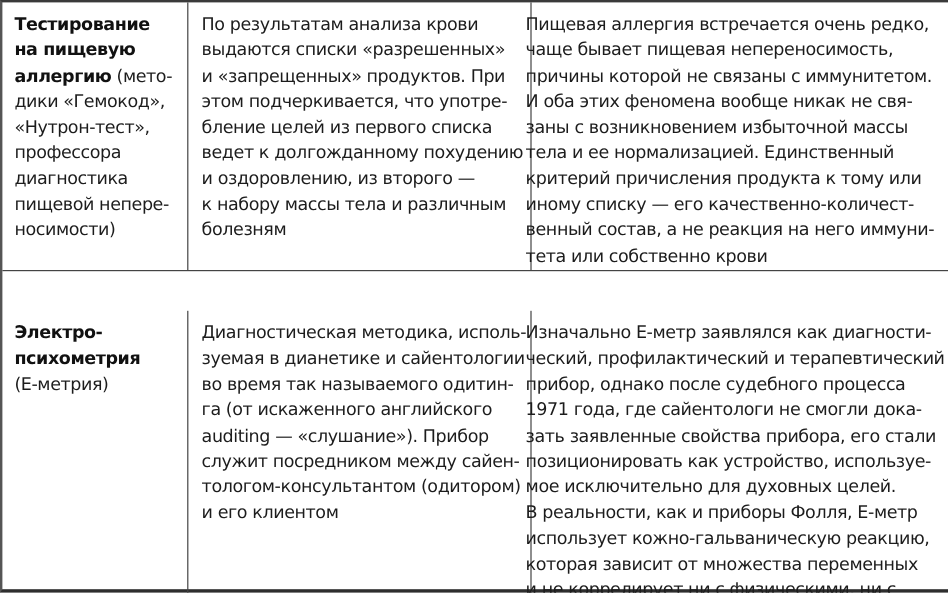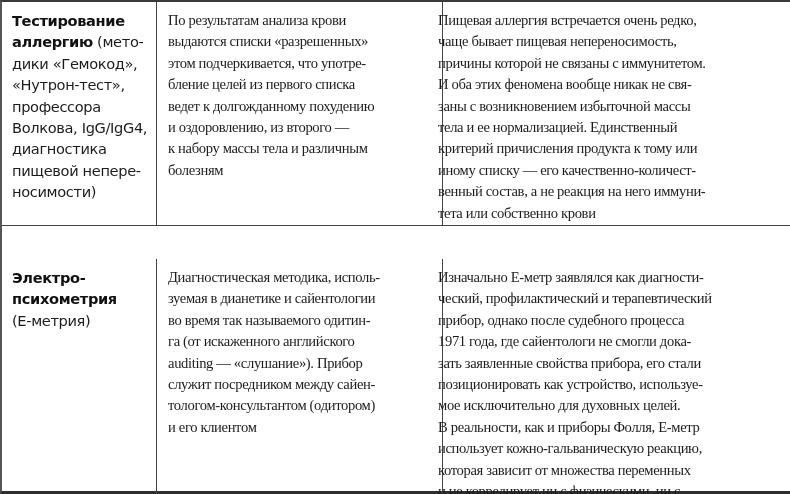--- a/index.html
+++ b/index.html
@@ -40,44 +40,45 @@
       bottom: 0;
       box-sizing: border-box;
       font-size: 14.6px;
       line-height: 21.4px;
       letter-spacing: -0.35px;
       white-space: nowrap;
     }
     .c1 { left: 0; width: 155px; padding: 8px 0 0 10px; border-right: 1.5px solid #444444; }
     .c2 { left: 155px; width: 286px; padding: 8px 0 0 11px; border-right: 1.5px solid #444444; }
     .c3 { left: 424px; width: 347px; padding: 8px 0 0 12px; }
-    .line { display: block; font-family: Liberation Serif, serif; }
+    .line { display: block; }
     .b { font-weight: bold; color: #111111; }
     .term-line { display: block; }
   </style>
 </head>
 <body>
 
 <div class="table">
 
   <div class="row row-1">
     <div class="cell c1">
       <span class="term-line"><span class="b">Тестирование</span><span></span></span>
+      <span class="term-line"><span class="b">на пищевую</span><span></span></span>
       <span class="term-line"><span class="b">аллергию</span><span> (мето-</span></span>
       <span class="term-line"><span class="b"></span><span>дики «Гемокод»,</span></span>
       <span class="term-line"><span class="b"></span><span>«Нутрон-тест»,</span></span>
       <span class="term-line"><span class="b"></span><span>профессора</span></span>
-      <span class="term-line"><span class="b"></span><span>Волкова, IgG/IgG4,</span></span>
       <span class="term-line"><span class="b"></span><span>диагностика</span></span>
       <span class="term-line"><span class="b"></span><span>пищевой непере-</span></span>
       <span class="term-line"><span class="b"></span><span>носимости)</span></span>
     </div>
     <div class="cell c2">
       <span class="line">По результатам анализа крови</span>
       <span class="line">выдаются списки «разрешенных»</span>
+      <span class="line">и «запрещенных» продуктов. При</span>
       <span class="line">этом подчеркивается, что употре-</span>
       <span class="line">бление целей из первого списка</span>
       <span class="line">ведет к долгожданному похудению</span>
       <span class="line">и оздоровлению, из второго —</span>
       <span class="line">к набору массы тела и различным</span>
       <span class="line">болезням</span>
     </div>
     <div class="cell c3">
       <span class="line">Пищевая аллергия встречается очень редко,</span>
       <span class="line">чаще бывает пищевая непереносимость,</span>

